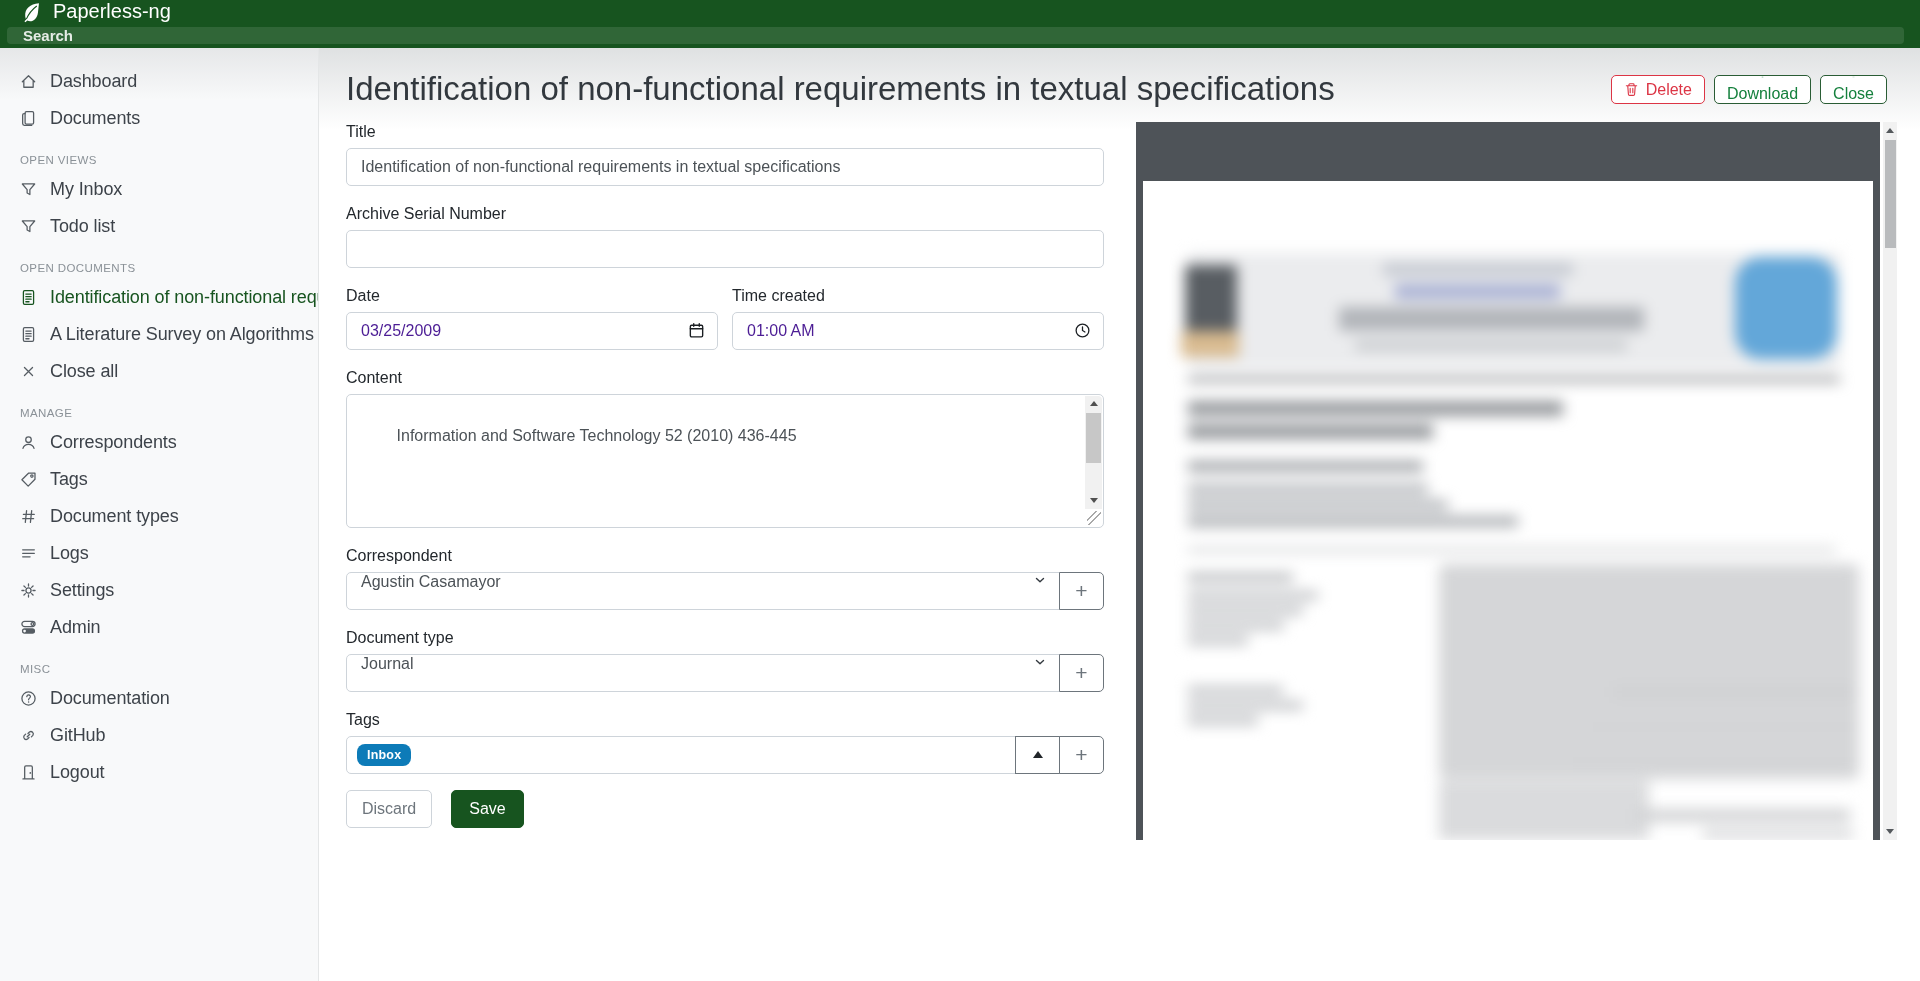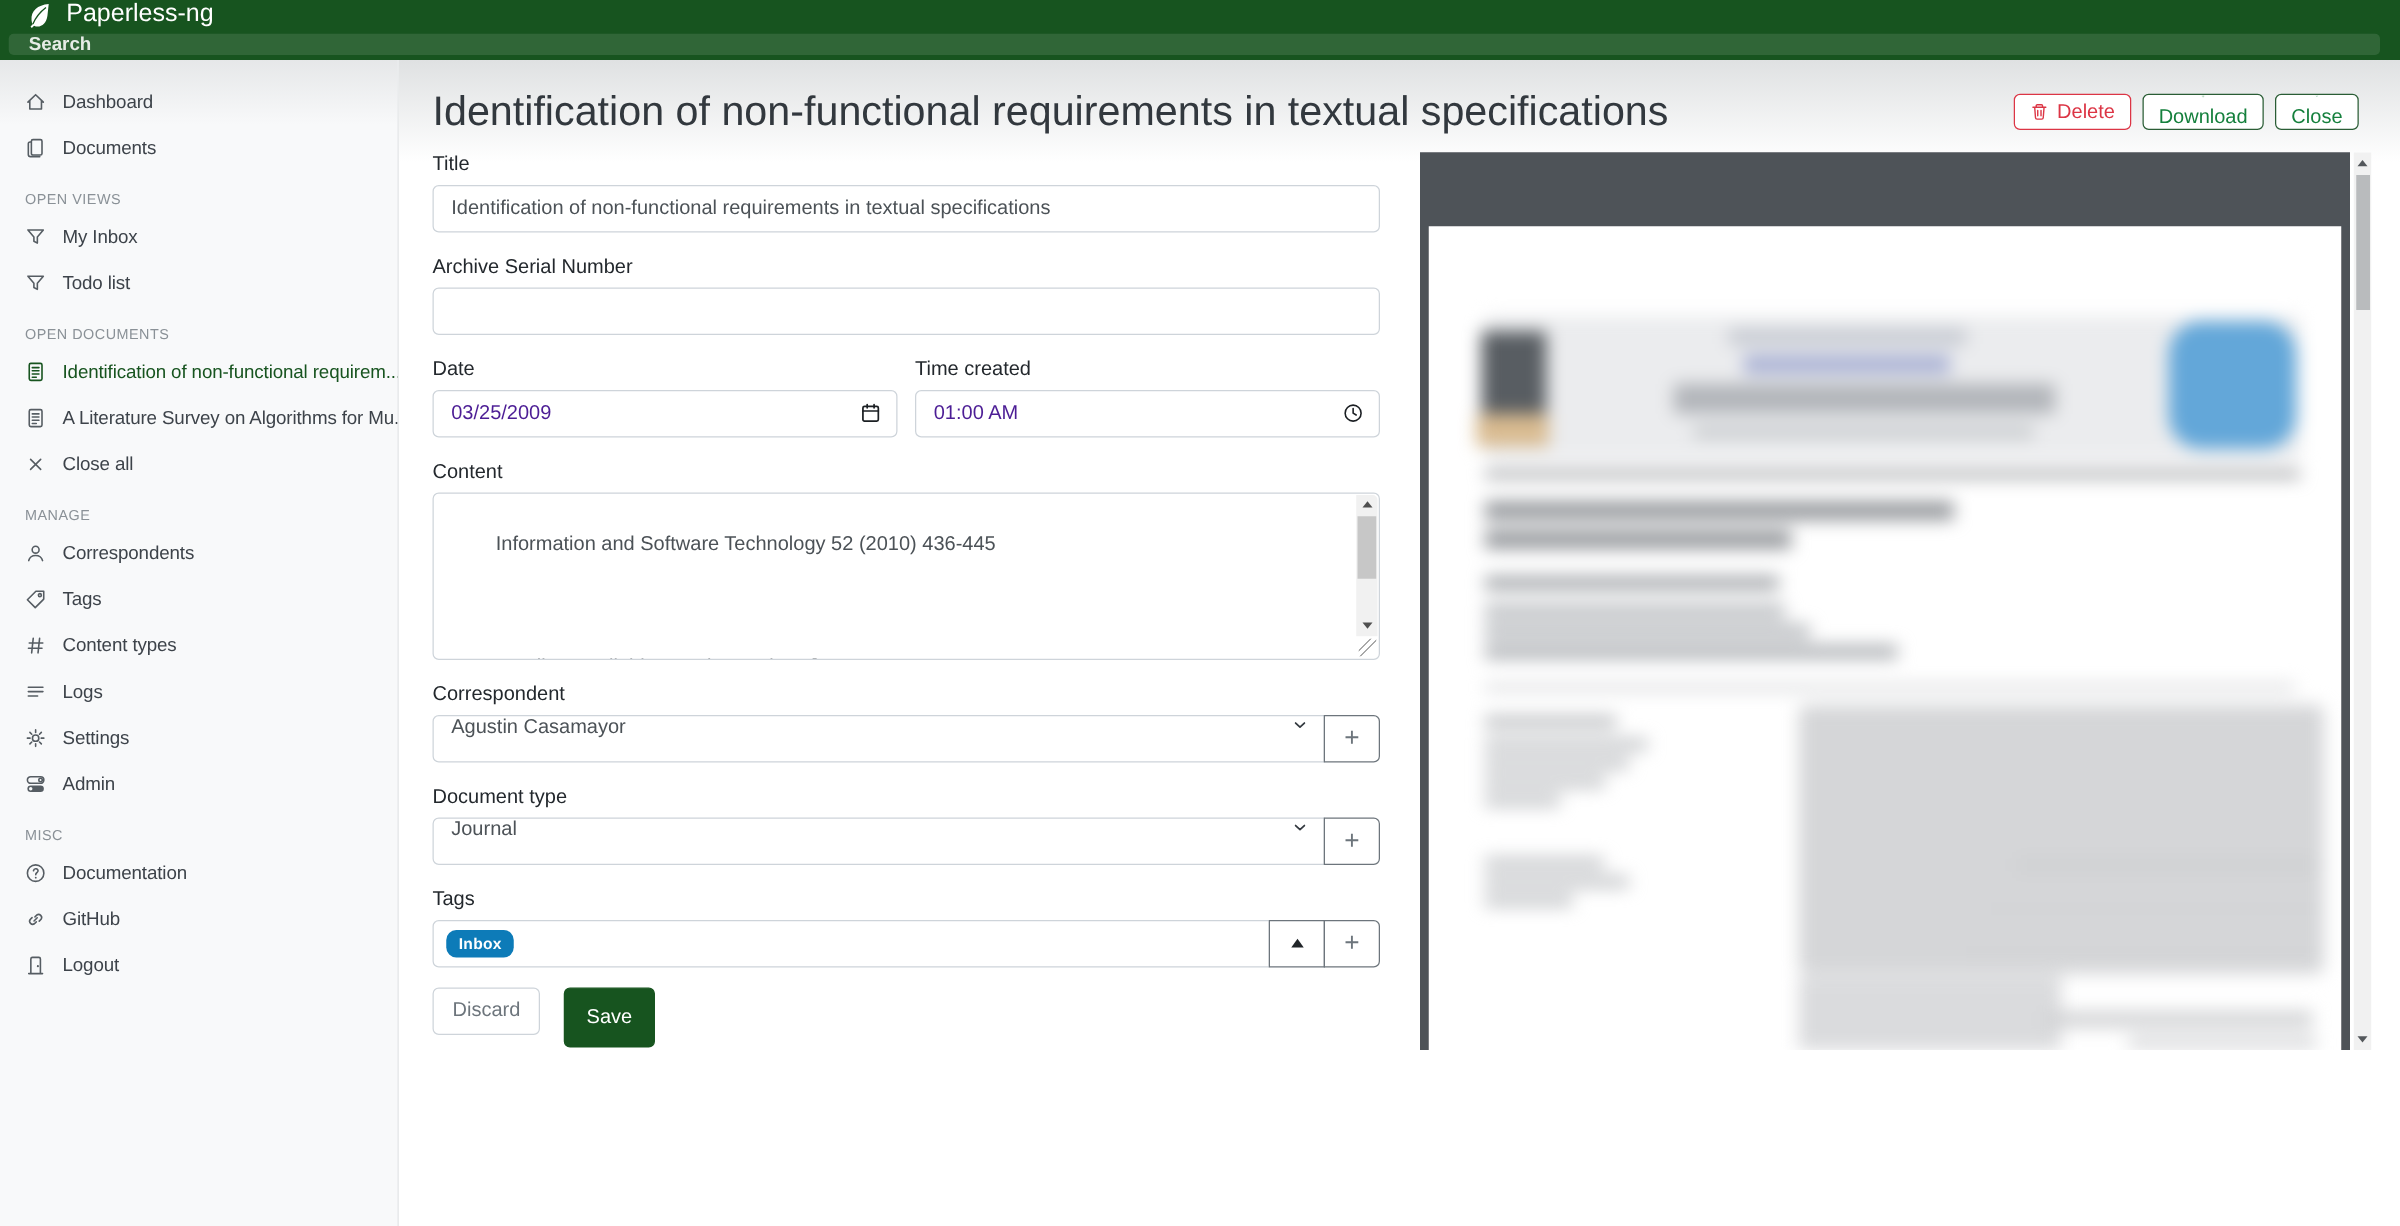--- a/index.html
+++ b/index.html
@@ -15,21 +15,21 @@
   .searchbox { flex:1; margin:4px 16px 4px 7px; background:rgba(255,255,255,.11);
                border-radius:4px; display:flex; align-items:flex-start; padding-left:16px;
                color:rgba(255,255,255,.88); font-size:15px; cursor:text;font-weight:bold; }
 
   
   .sidebar { position:fixed; top:48px; left:0; bottom:0; width:319px;
              background:#f8f9fa; border-right:1px solid #e4e6e7; z-index:10;
              background-image:linear-gradient(rgba(70,75,80,.10), rgba(70,75,80,0) 52px);
              padding-top:15px; }
   .nav-item { height:37px; display:flex; align-items:center; gap:13px;
-              padding:0 14px 0 20px; color:#3d434a; font-size:15px;
+              padding:0 14px 0 20px; color:#3d434a; font-size:18px;
               letter-spacing:-.1px; cursor:pointer; white-space:nowrap; overflow:hidden; }
   .nav-item svg { width:17px; height:17px; flex:none; color:#565d63; }
   .nav-item.active { color:#17541f; }
   .nav-item.active svg { color:#17541f; }
   .nav-section { margin-top:17px; margin-bottom:5px; padding:0 20px; font-size:11.5px;
                  letter-spacing:.4px; color:#8a9197; }
 
   
   .main { position:absolute; top:48px; left:319px; right:0; bottom:0;
           background:linear-gradient(#dfe1e2, #ffffff 82px); overflow:hidden; }
@@ -85,21 +85,21 @@
   .group-btn.last { border-radius:0 5px 5px 0; }
   .tags-box { flex:1; height:38px; border:1px solid #ced4da; border-radius:5px 0 0 5px;
               background:#fff; display:flex; align-items:center; padding:0 10px; cursor:text; }
   .tag-badge { color:#fff; font-weight:bold; font-size:12.5px; padding:4px 10px;
                border-radius:8px; letter-spacing:.2px; }
   .tri-up-dark { width:0; height:0; border-left:5px solid transparent; border-right:5px solid transparent; border-bottom:7px solid #212529; }
 
   .form-actions { margin-top:16px; display:flex; }
   .btn-discard { height:38px; padding:0 15px; border:1px solid #ced4da; border-radius:5px;
                  background:#fff; color:#6d757c; font-size:16px; cursor:pointer; font-family:inherit; }
-  .btn-save { height:48px; padding:0 17px; margin-left:19px; border:1px solid #17541f;
+  .btn-save { height:38px; padding:0 17px; margin-left:19px; border:1px solid #17541f;
               border-radius:5px; background:#17541f; color:#fff; font-size:16px;
               cursor:pointer; font-family:inherit; }
 
   
   .preview-col { position:relative; width:761px; height:718px; margin-left:32px; margin-top:13px; flex:none; }
   .pdf-frame { position:absolute; left:0; top:0; width:744px; height:718px; background:#4e5358; }
   .pdf-toolbar { position:absolute; left:0; top:0; width:744px; height:59px; background:#4e5358; }
   .pdf-page { position:absolute; left:7px; right:7px; top:59px; bottom:0; background:#fff; overflow:hidden; }
   .blur-layer { position:absolute; inset:0; filter:blur(7px); }
   .blob { position:absolute; }
@@ -190,21 +190,21 @@
     <svg viewBox="0 0 16 16" fill="none" stroke="currentColor" stroke-width="1.2" stroke-linecap="round" stroke-linejoin="round">
         <path d="M1.8 8.3 8.2 1.9h5.9v5.9l-6.4 6.4z"></path>
         <circle cx="11.2" cy="4.8" r="1.1"></circle>
       </svg>
     <span>Tags</span>
   </div>
   <div class="nav-item">
     <svg viewBox="0 0 16 16" fill="none" stroke="currentColor" stroke-width="1.2" stroke-linecap="round" stroke-linejoin="round">
         <path d="M6.2 2.5 5 13.5M11 2.5 9.8 13.5M3.2 6h10.2M2.6 10h10.2"></path>
       </svg>
-    <span>Content types</span>
+    <span>Document types</span>
   </div>
   <div class="nav-item">
     <svg viewBox="0 0 16 16" fill="none" stroke="currentColor" stroke-width="1.2" stroke-linecap="round" stroke-linejoin="round">
         <path d="M2.5 4.5h11M2.5 7.8h11M2.5 11.1h7"></path>
       </svg>
     <span>Logs</span>
   </div>
   <div class="nav-item">
     <svg viewBox="0 0 16 16" fill="none" stroke="currentColor" stroke-width="1.2" stroke-linecap="round" stroke-linejoin="round">
         <circle cx="8" cy="8" r="2.4"></circle>

